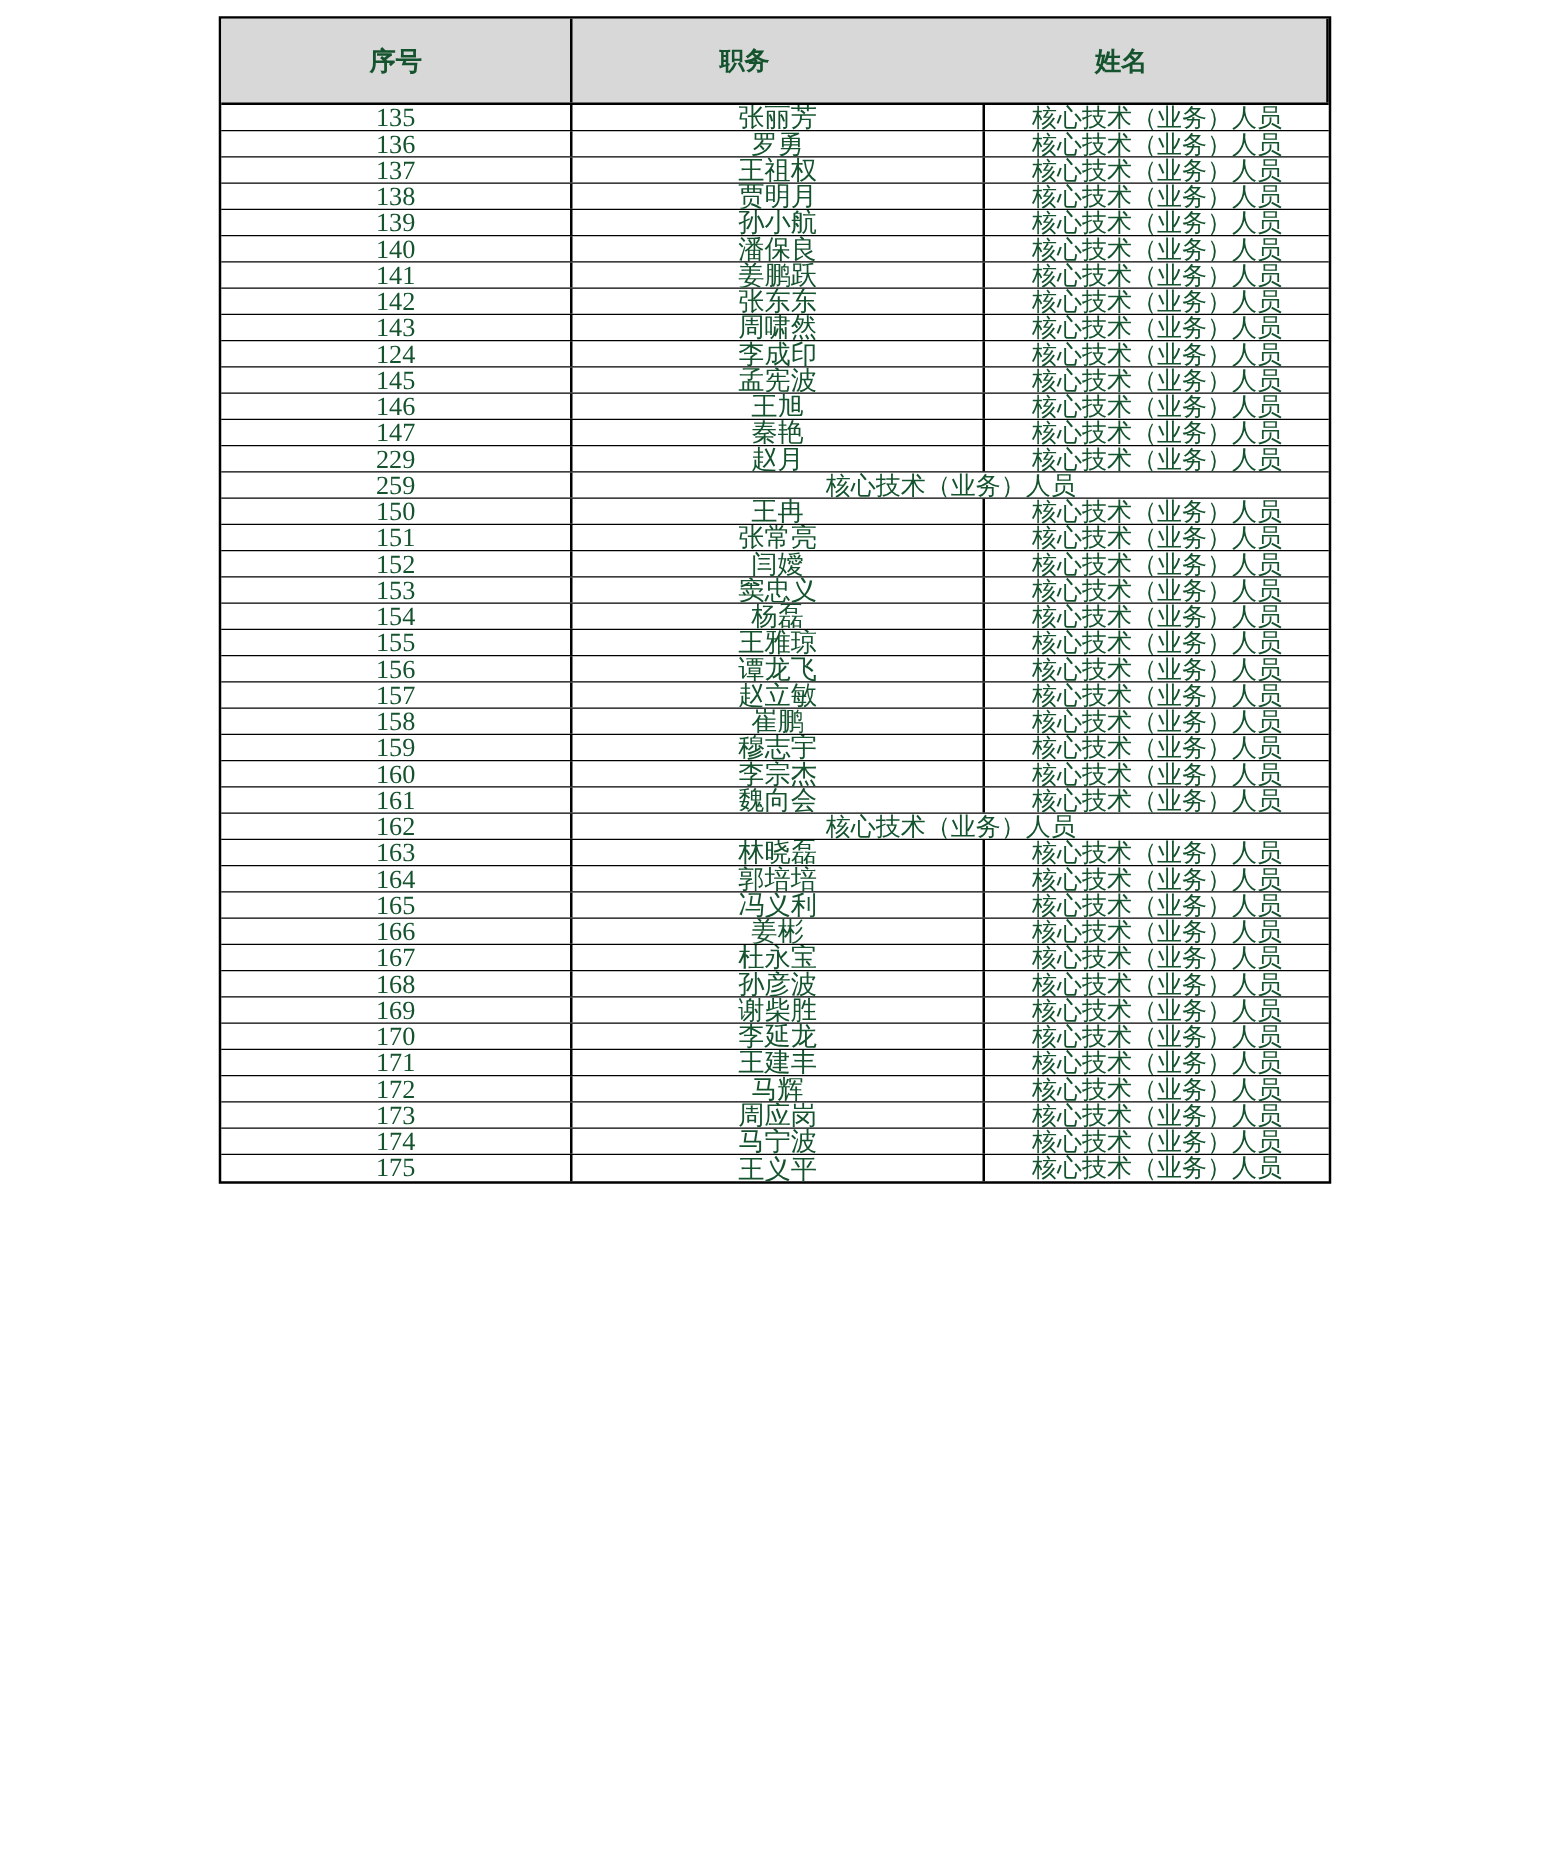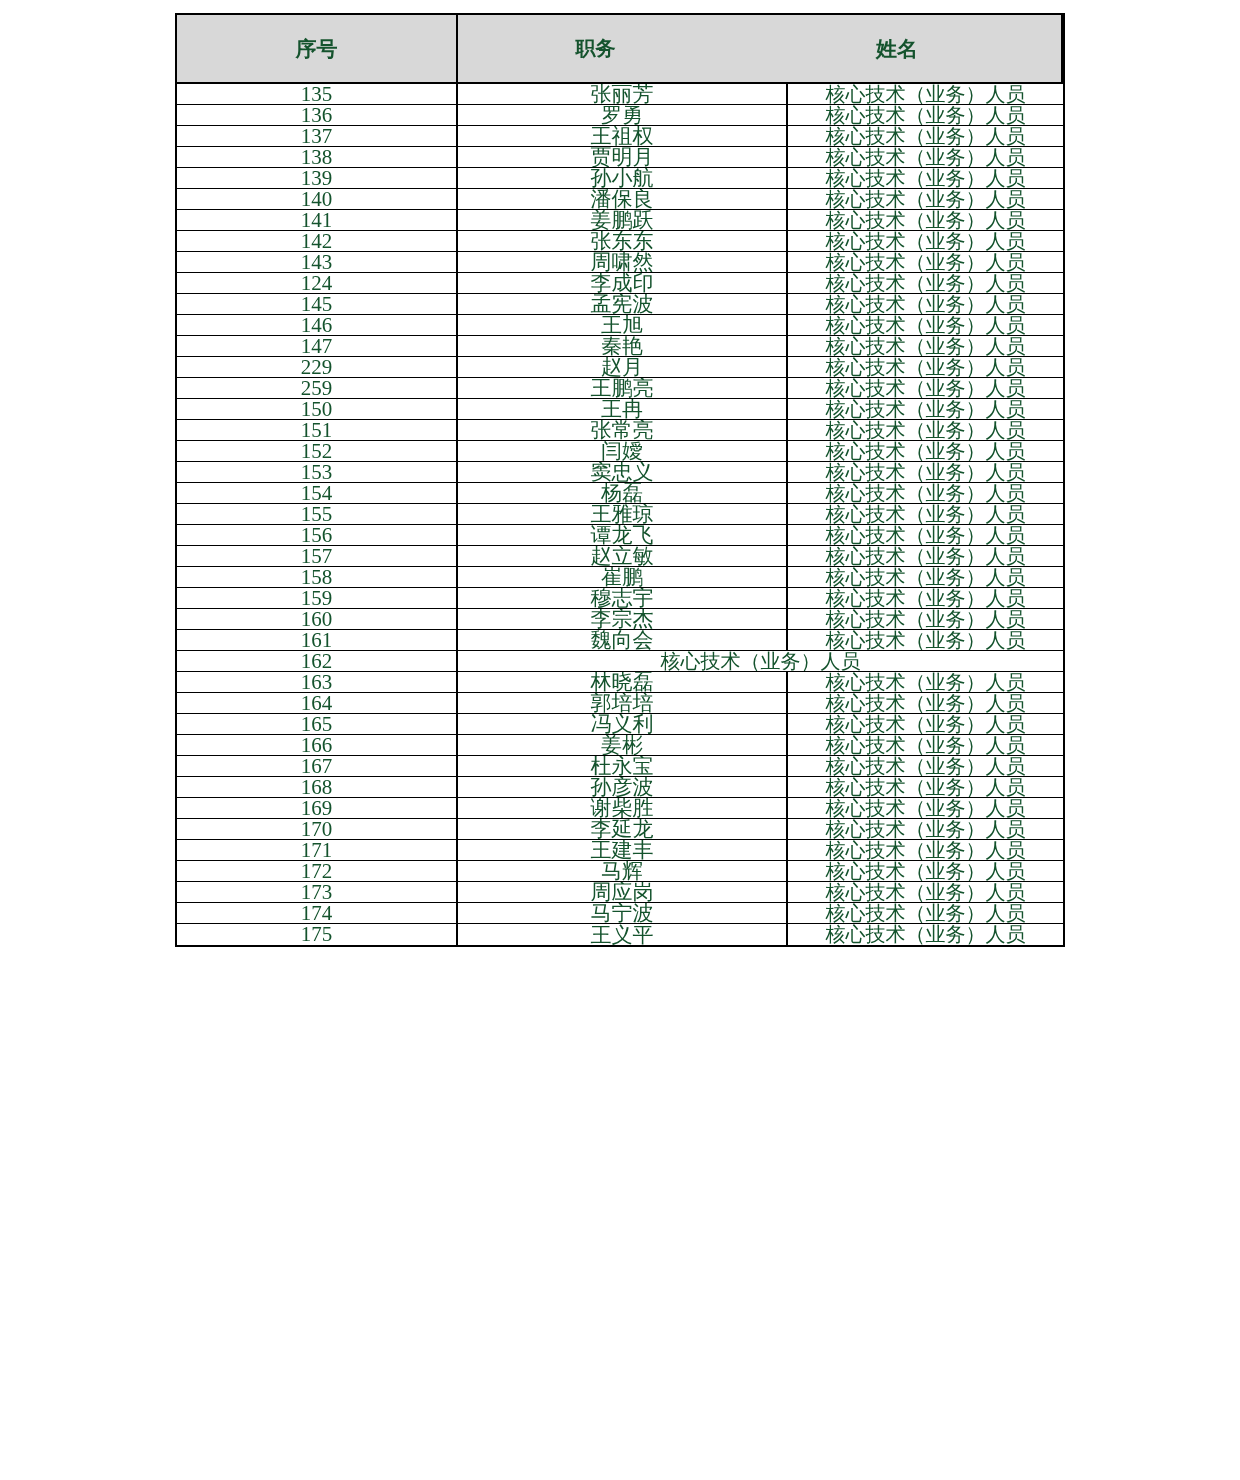--- a/index.html
+++ b/index.html
@@ -138,21 +138,20 @@
           <div class="td c1">秦艳</div>
           <div class="td c2">核心技术（业务）人员</div>
         </div>
         <div class="tr">
           <div class="td c0">229</div>
           <div class="td c1">赵月</div>
           <div class="td c2">核心技术（业务）人员</div>
         </div>
         <div class="tr">
           <div class="td c0">259</div>
-          <div class="td c1">王鹏亮</div>
           <div class="td c2">核心技术（业务）人员</div>
         </div>
         <div class="tr">
           <div class="td c0">150</div>
           <div class="td c1">王冉</div>
           <div class="td c2">核心技术（业务）人员</div>
         </div>
         <div class="tr">
           <div class="td c0">151</div>
           <div class="td c1">张常亮</div>

